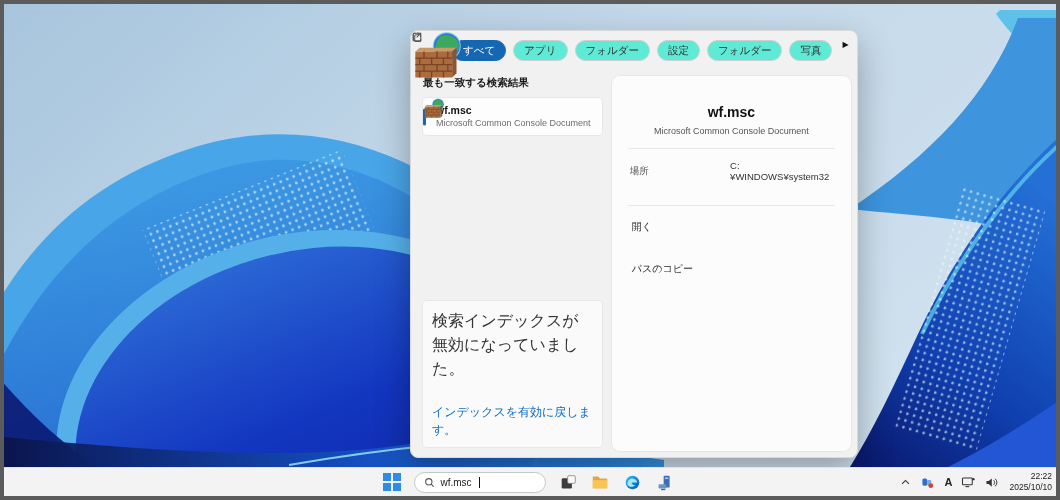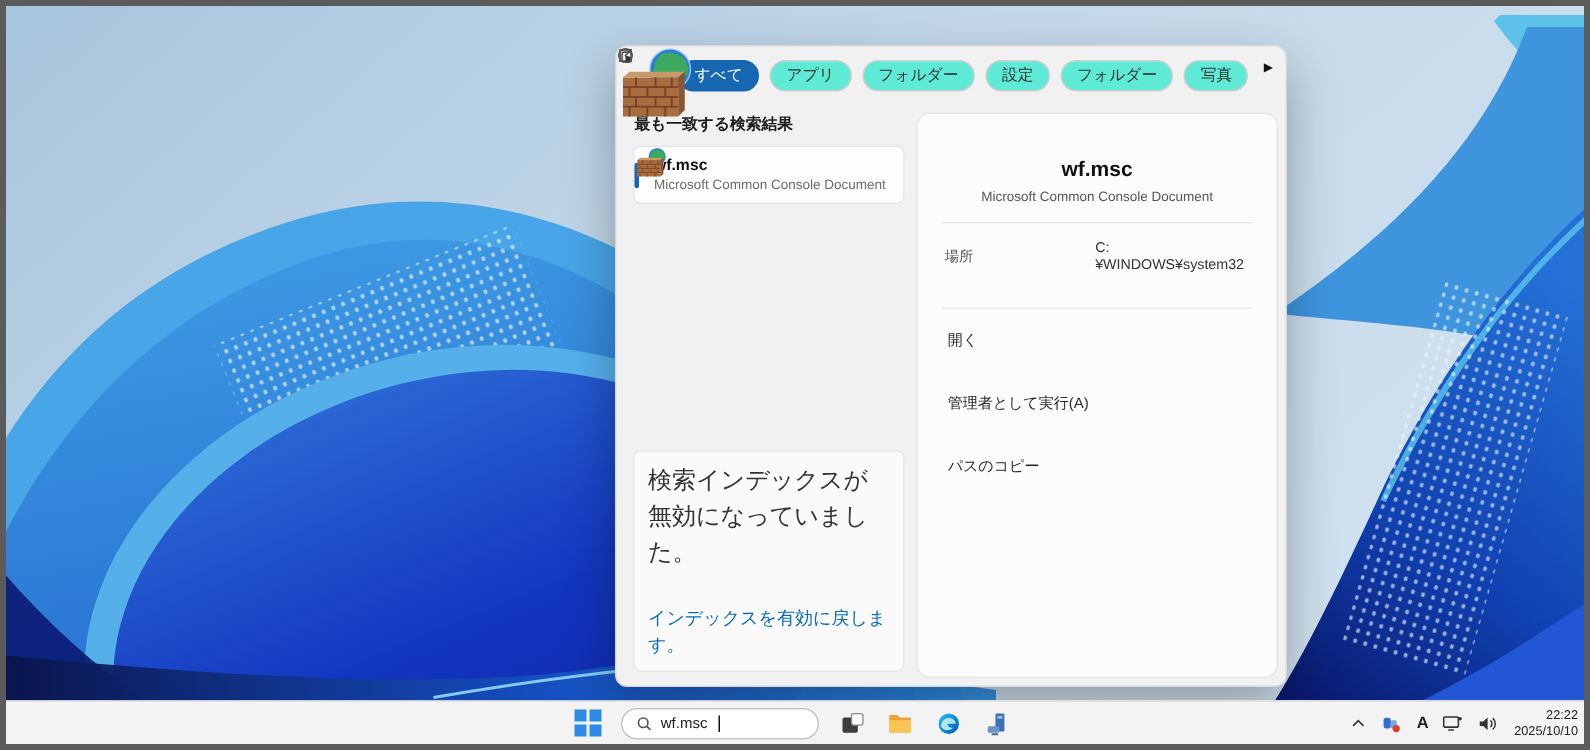--- a/index.html
+++ b/index.html
@@ -236,27 +236,20 @@
             <div class="actions">
               <div class="action-row">
                 <svg width="12" height="12" viewBox="0 0 16 16">
                   <path d="M 6 3 L 3 3 L 3 13 L 13 13 L 13 10" fill="none" stroke="#555" stroke-width="1.4"></path>
                   <path d="M 8 3 L 13 3 L 13 8 M 13 3 L 7.5 8.5" fill="none" stroke="#555" stroke-width="1.4"></path>
                 </svg>
                 <span class="action-label">開く</span>
               </div>
               <div class="action-row">
                 <svg width="12" height="12" viewBox="0 0 16 16">
-                  <circle cx="8" cy="8" r="6" fill="none" stroke="#555" stroke-width="1.4"></circle>
-                  <path d="M 8 8 L 13.5 9.5 A 6 6 0 0 1 8 14 Z" fill="#333"></path>
-                </svg>
-                <span class="action-label">管理者として実行(A)</span>
-              </div>
-              <div class="action-row">
-                <svg width="12" height="12" viewBox="0 0 16 16">
                   <rect x="5" y="5" width="8" height="9" rx="1.5" fill="none" stroke="#555" stroke-width="1.4"></rect>
                   <path d="M 11 3 L 4.5 3 C 3.6 3 3 3.6 3 4.5 L 3 12" fill="none" stroke="#555" stroke-width="1.4"></path>
                 </svg>
                 <span class="action-label">パスのコピー</span>
               </div>
             </div>
           </div>
         </div>
       </div>
     </div>

